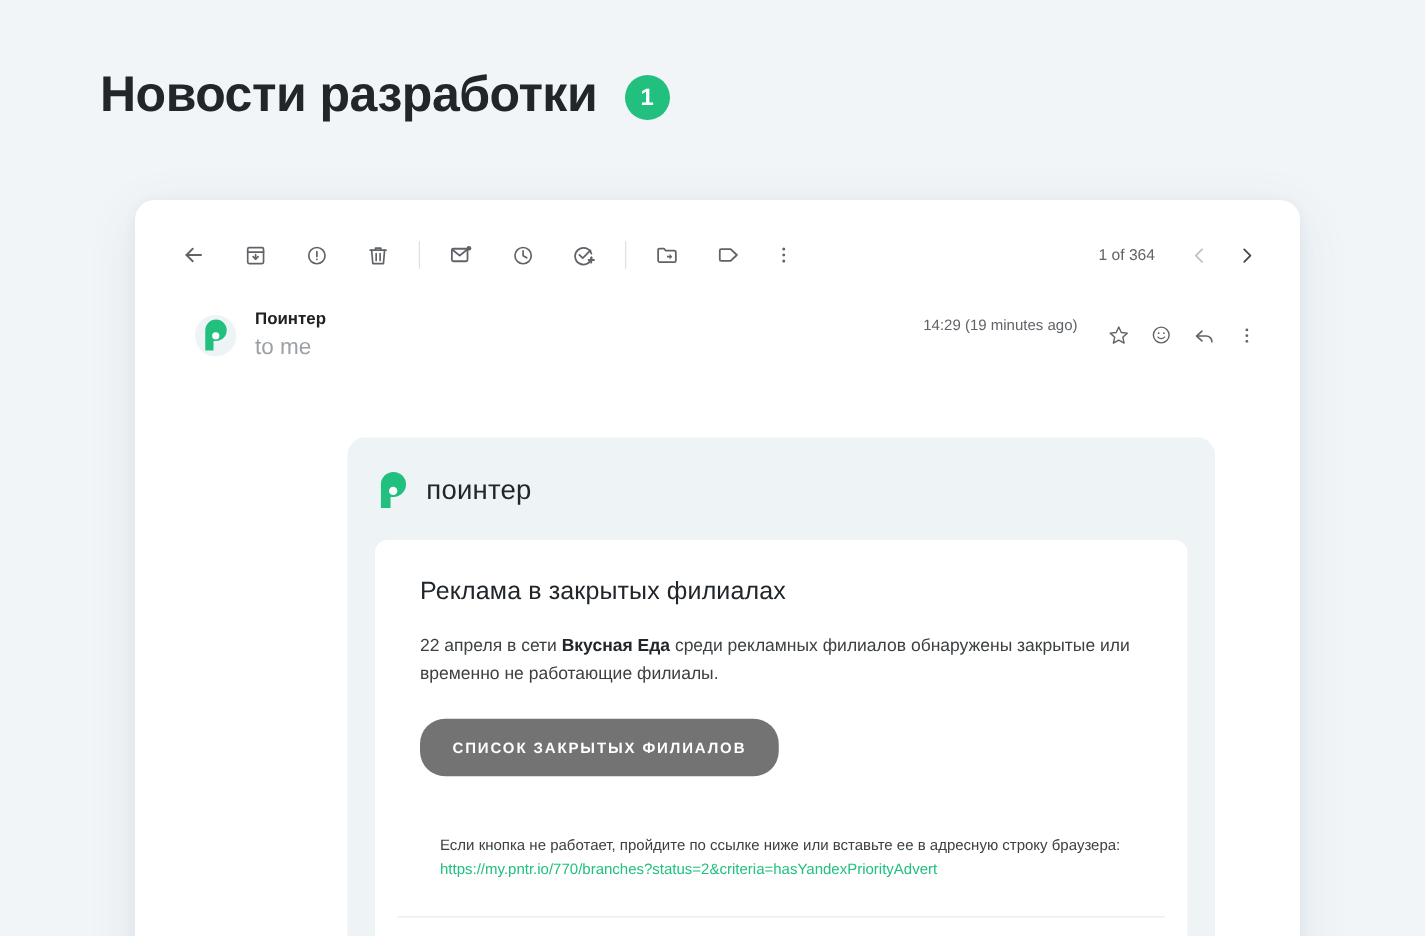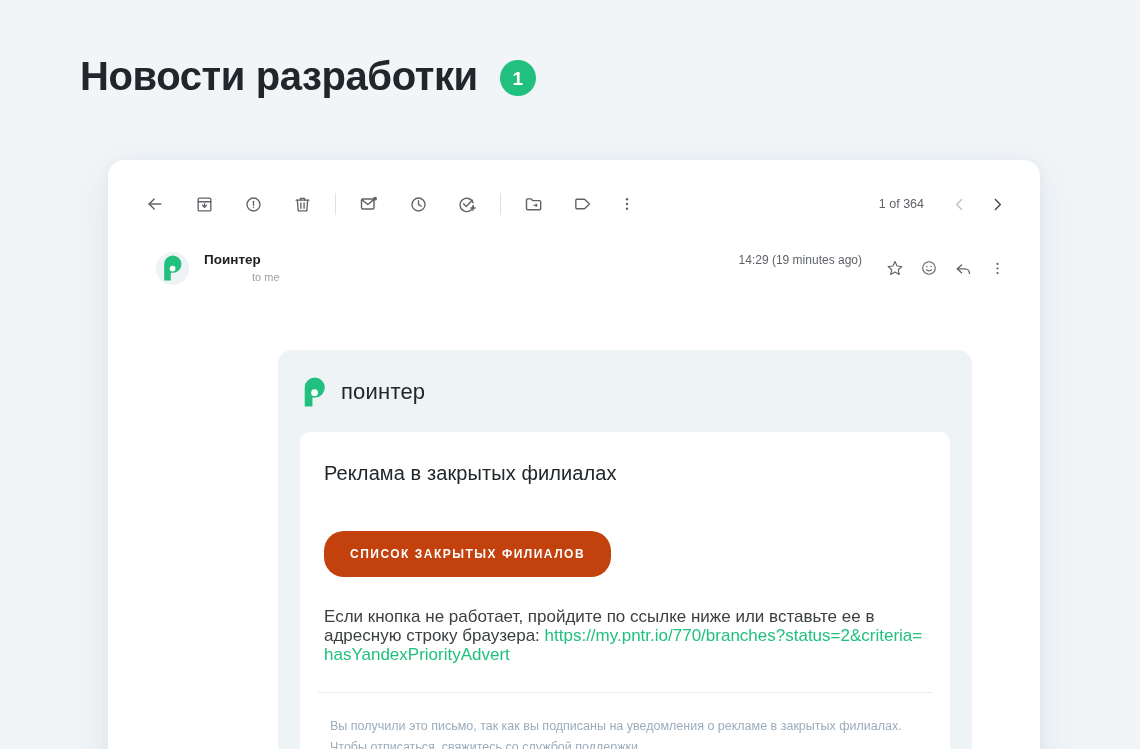--- a/index.html
+++ b/index.html
@@ -139,24 +139,23 @@
   .sender-meta {
     margin-left: 15px;
     line-height: 1.25;
   }
   .sender-name {
     font-size: 13.5px;
     font-weight: 700;
     color: #202124;
   }
   .sender-to {
-    font-size: 11px;
+    font-size: 18px;
     color: #9aa0a6;
     margin-top: 2px;
-    margin-left: 48px;
   }
   .sender-actions {
     margin-left: auto;
     display: flex;
     align-items: flex-start;
     gap: 4px;
   }
   .sender-time {
     font-size: 12px;
     color: #5f6368;
@@ -193,55 +192,55 @@
     font-size: 22px;
     color: #21262b;
     letter-spacing: 0.2px;
     font-weight: 400;
   }
   .email-card {
     background: #ffffff;
     border-radius: 10px 10px 0 0;
     padding: 30px 0 0 0;
   }
-  .card-inner { padding: 0 24px; }
+  .card-inner { padding: 0 36px; }
   .email-title {
     margin: 0 0 20px 0;
     font-size: 20px;
     font-weight: 400;
     color: #21262b;
     letter-spacing: 0.1px;
   }
   .email-para {
     margin: 0;
     font-size: 14px;
     line-height: 22px;
     color: #3c4043;
   }
   .email-para b { font-weight: 700; color: #21262b; }
   .cta-wrap { padding: 26px 0 30px 0; }
   .cta-button {
     display: inline-block;
-    background: #c2410c;
+    background: #737373;
     color: #ffffff;
     font-size: 12px;
     font-weight: 700;
     letter-spacing: 1.5px;
     padding: 17px 26px;
     border-radius: 20px;
     border: none;
     cursor: pointer;
     font-family: inherit;
     line-height: 1;
   }
   .fallback-text {
-    font-size: 17px;
+    font-size: 12px;
     line-height: 19px;
     color: #3c4043;
-    margin: 0;
+    margin: 16px;
   }
   .fallback-link {
     color: #21c07e;
     text-decoration: none;
     word-break: break-all;
   }
   .card-divider {
     height: 1px;
     background: #e7ebef;
     margin: 28px 18px 0 18px;
@@ -413,20 +412,21 @@
       <svg width="28" height="32" viewBox="0 0 24 26">
         <path d="M3.2 9.2A8.6 8.6 0 0 1 11.8 0.6 8.6 8.6 0 0 1 20.4 9.2 8.6 8.6 0 0 1 11.8 17.8H9.8V25.4H3.2Z" fill="#21c07e"></path>
         <circle cx="11.6" cy="13.6" r="2.9" fill="#ffffff"></circle>
       </svg>
       <span class="brand-word">поинтер</span>
     </div>
 
     <div class="email-card">
       <div class="card-inner">
         <h2 class="email-title">Реклама в закрытых филиалах</h2>
+        <p class="email-para"><span>22 апреля в сети </span><b>Вкусная Еда</b><span> среди рекламных филиалов обнаружены закрытые или временно не работающие филиалы.</span></p>
 
         <div class="cta-wrap">
           <button class="cta-button">СПИСОК ЗАКРЫТЫХ ФИЛИАЛОВ</button>
         </div>
 
         <p class="fallback-text"><span>Если кнопка не работает, пройдите по ссылке ниже или вставьте ее в адресную строку браузера: </span><a class="fallback-link" href="#">https://my.pntr.io/770/branches?status=2&amp;criteria=hasYandexPriorityAdvert</a></p>
       </div>
 
       <div class="card-divider"></div>
 

